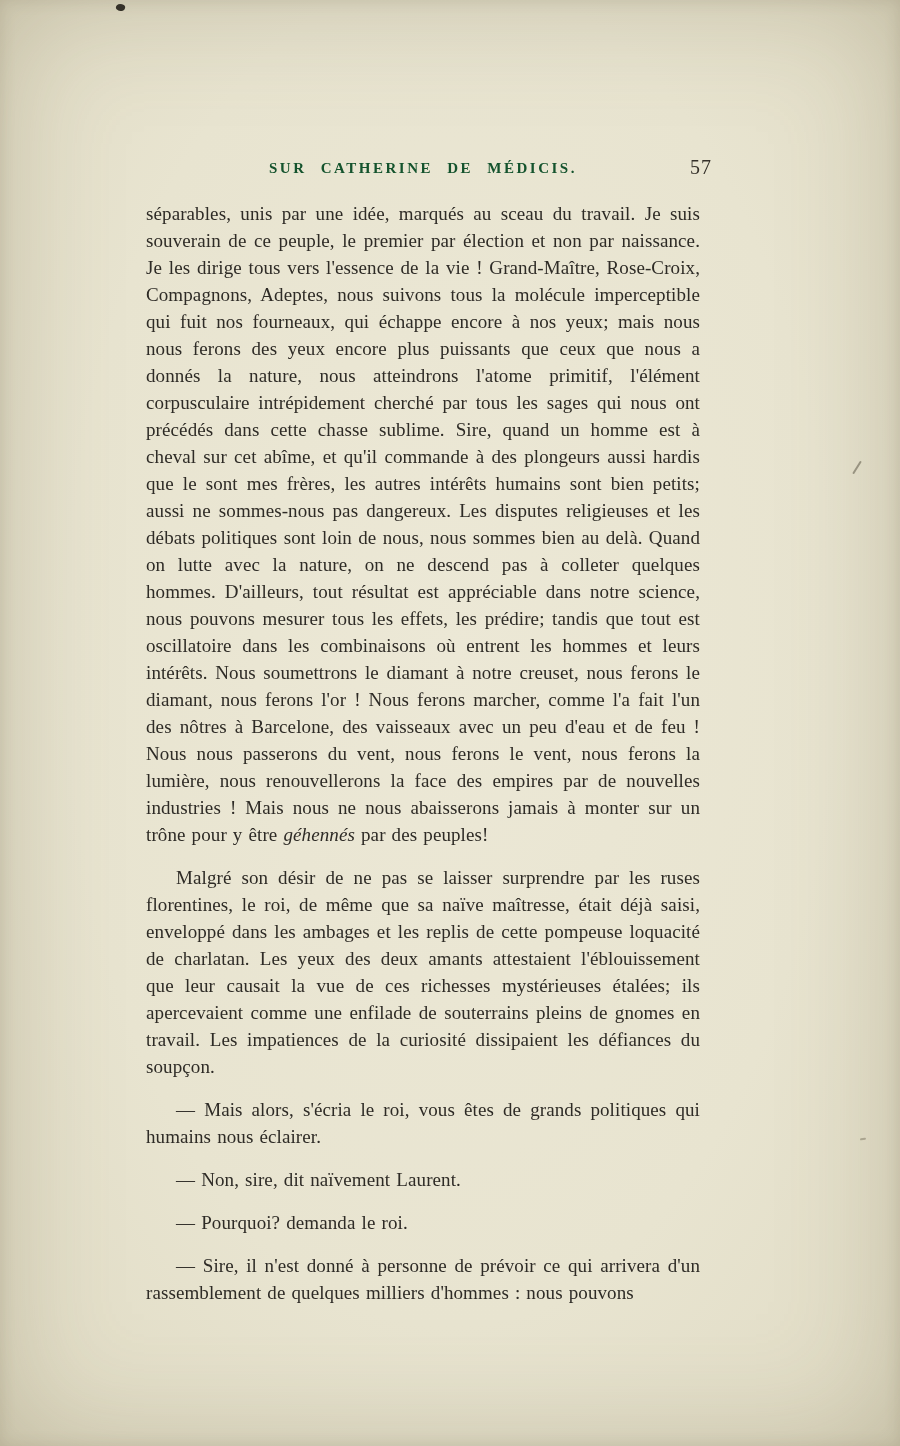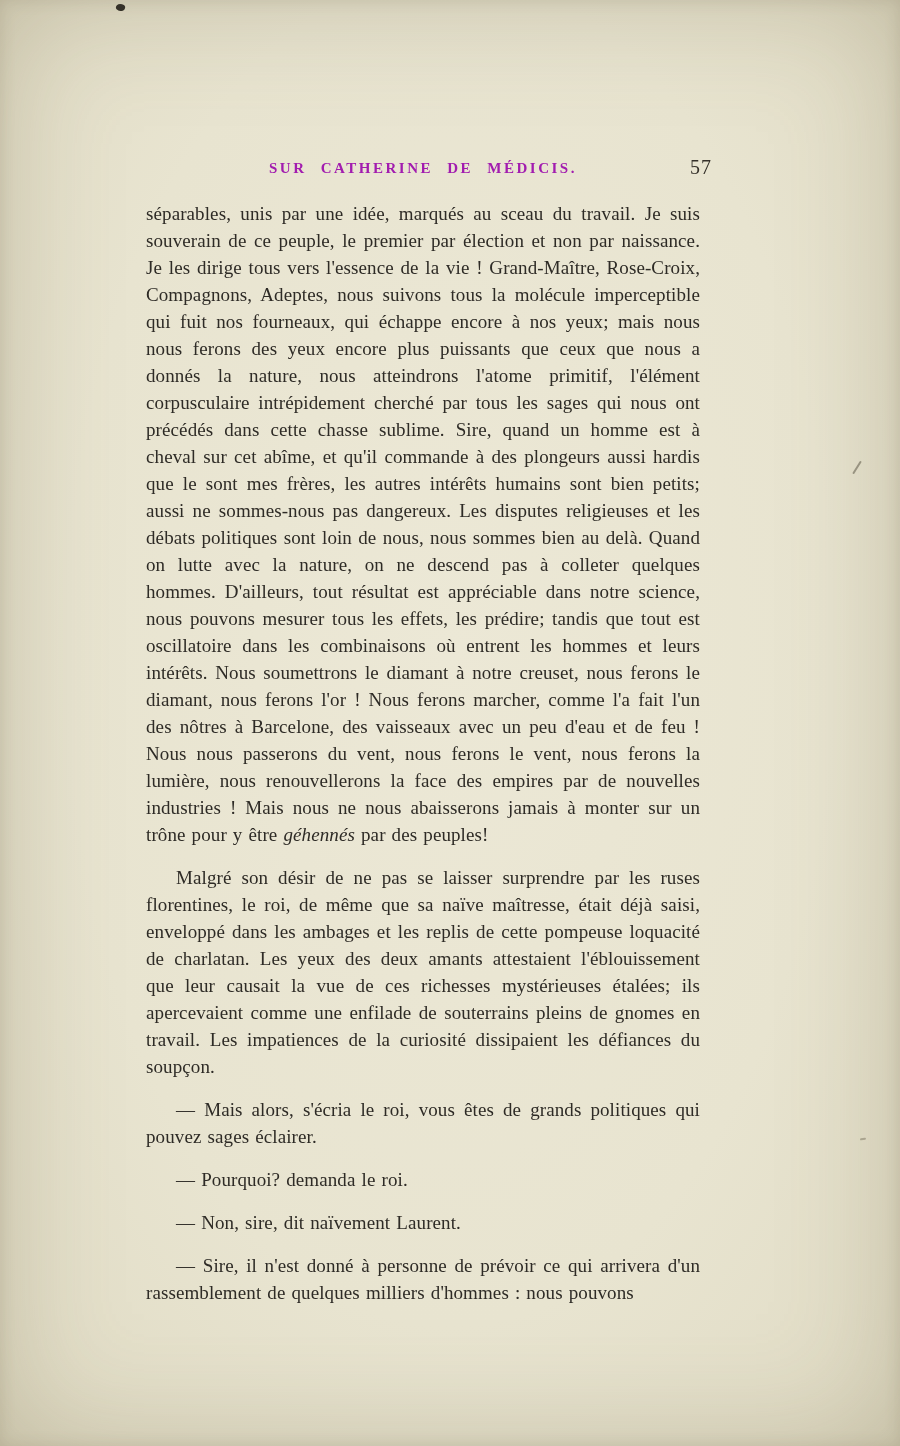--- a/index.html
+++ b/index.html
@@ -36,21 +36,21 @@
   .running-title {
     position: absolute;
     left: 50%;
     transform: translateX(-50%);
     top: 4px;
     font-size: 15px;
     font-weight: bold;
     letter-spacing: 2.5px;
     word-spacing: 8px;
     white-space: nowrap;
-    color: #a21caf;
+    color: #14532d;
   }
   .page-number {
     position: absolute;
     right: 4px;
     top: 0;
     font-size: 20px;
     letter-spacing: 1px;
     color: #343029;
   }
   .body-text p {
@@ -113,22 +113,22 @@
     <span class="running-title">SUR CATHERINE DE MÉDICIS.</span>
     <span class="page-number">57</span>
   </div>
 
   <div class="body-text">
 
     <p><span>séparables, unis par une idée, marqués au sceau du travail. Je suis souverain de ce peuple, le premier par élection et non par naissance. Je les dirige tous vers l'essence de la vie ! Grand-Maître, Rose-Croix, Compagnons, Adeptes, nous suivons tous la molécule imperceptible qui fuit nos fourneaux, qui échappe encore à nos yeux; mais nous nous ferons des yeux encore plus puissants que ceux que nous a donnés la nature, nous atteindrons l'atome primitif, l'élément corpusculaire intrépidement cherché par tous les sages qui nous ont précédés dans cette chasse sublime. Sire, quand un homme est à cheval sur cet abîme, et qu'il commande à des plongeurs aussi hardis que le sont mes frères, les autres intérêts humains sont bien petits; aussi ne sommes-nous pas dangereux. Les disputes religieuses et les débats politiques sont loin de nous, nous sommes bien au delà. Quand on lutte avec la nature, on ne descend pas à colleter quelques hommes. D'ailleurs, tout résultat est appréciable dans notre science, nous pouvons mesurer tous les effets, les prédire; tandis que tout est oscillatoire dans les combinaisons où entrent les hommes et leurs intérêts. Nous soumettrons le diamant à notre creuset, nous ferons le diamant, nous ferons l'or ! Nous ferons marcher, comme l'a fait l'un des nôtres à Barcelone, des vaisseaux avec un peu d'eau et de feu ! Nous nous passerons du vent, nous ferons le vent, nous ferons la lumière, nous renouvellerons la face des empires par de nouvelles industries ! Mais nous ne nous abaisserons jamais à monter sur un trône pour y être </span><em class="italic-word">géhennés</em><span> par des peuples!</span></p>
 
     <p class="indented">Malgré son désir de ne pas se laisser surprendre par les ruses florentines, le roi, de même que sa naïve maîtresse, était déjà saisi, enveloppé dans les ambages et les replis de cette pompeuse loquacité de charlatan. Les yeux des deux amants attestaient l'éblouissement que leur causait la vue de ces richesses mystérieuses étalées; ils apercevaient comme une enfilade de souterrains pleins de gnomes en travail. Les impatiences de la curiosité dissipaient les défiances du soupçon.</p>
 
-    <p class="indented">— Mais alors, s'écria le roi, vous êtes de grands politiques qui pouvez sages éclairer.</p>
+    <p class="indented">— Mais alors, s'écria le roi, vous êtes de grands politiques qui humains nous éclairer.</p>
+
+    <p class="indented">— Non, sire, dit naïvement Laurent.</p>
 
     <p class="indented">— Pourquoi? demanda le roi.</p>
-
-    <p class="indented">— Non, sire, dit naïvement Laurent.</p>
 
     <p class="indented">— Sire, il n'est donné à personne de prévoir ce qui arrivera d'un rassemblement de quelques milliers d'hommes : nous pouvons</p>
 
   </div>
 </div>
 
 </body></html>

